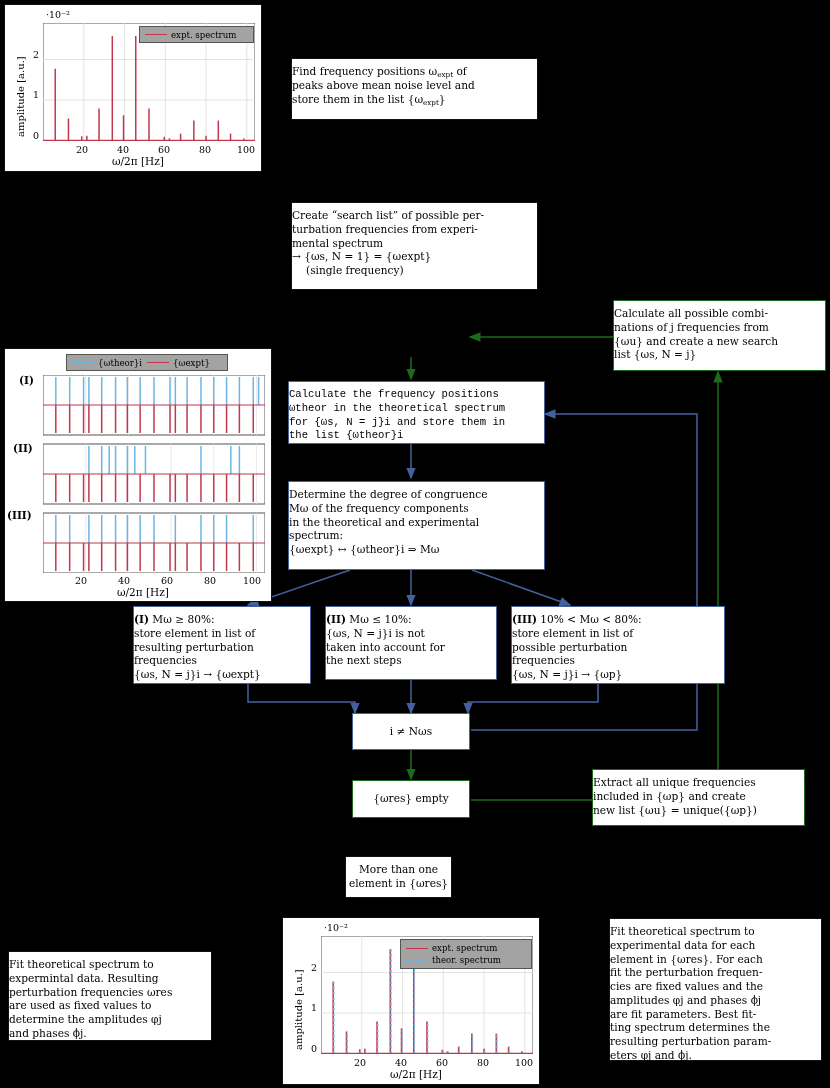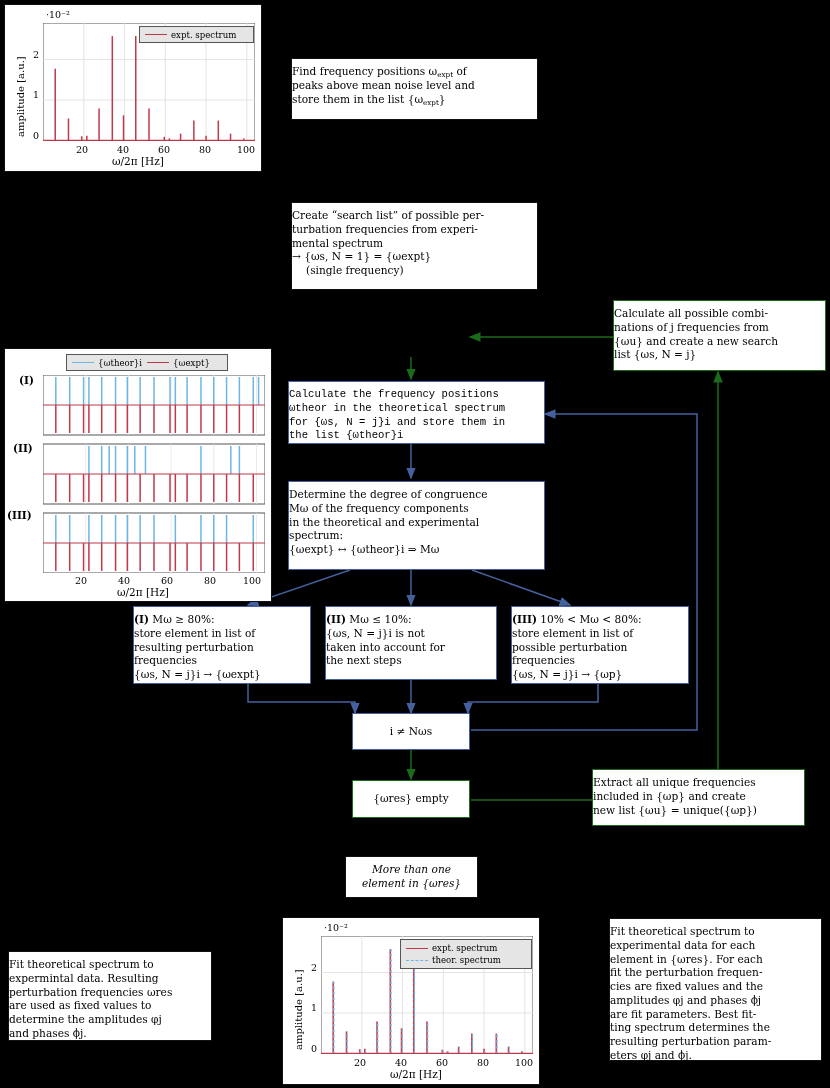--- a/index.html
+++ b/index.html
@@ -15,21 +15,21 @@
   .box.black{border:1.2px solid #111;}
   .box.center{display:flex;align-items:center;justify-content:center;text-align:center;}
   .box p{margin:0;}
   .ind{padding-left:14px;display:block;}
   sub{font-size:0.68em;vertical-align:-0.22em;}
   .bi{font-weight:bold;}
 
   
   .fig{position:absolute;background:#fff;box-sizing:border-box;border:1.2px solid #111;}
 
-  .legbox{position:absolute;background:#e5e5e5;border:1px solid #555;
+  .legbox{position:absolute;background:#a3a3a3;border:1px solid #555;
           display:flex;align-items:center;gap:5px;padding:2px 5px;font-size:8.6px;
           box-sizing:border-box;}
   .legbox .col{display:flex;flex-direction:column;gap:2px;}
   .legrow{display:flex;align-items:center;gap:4px;white-space:nowrap;}
   .swatch{width:22px;height:0;border-top:1.4px solid #c0394b;}
   .swatch.blue{border-top:1.4px solid #6cb6e3;}
   .swatch.dash{border-top:1.4px dashed #6cb6e3;}
 
   .vlabel{position:absolute;font-size:10px;transform:rotate(-90deg);
           transform-origin:left top;white-space:nowrap;}
@@ -178,21 +178,21 @@
   <p>{ωs, N = j}i → {ωexpt}</p>
 </div>
 
 <div class="box blue" style="left:325px;top:606px;width:172px;height:74px;">
   <p><span class="bi">(II)</span> <span>Mω ≤ 10%:</span></p>
   <p>{ωs, N = j}i is not</p>
   <p>taken into account for</p>
   <p>the next steps</p>
 </div>
 
-<div class="box blue" style="left:511px;top:606px;width:178px;height:78px;">
+<div class="box blue" style="left:511px;top:606px;width:214px;height:78px;">
   <p><span class="bi">(III)</span> <span>10% &lt; Mω &lt; 80%:</span></p>
   <p>store element in list of</p>
   <p>possible perturbation</p>
   <p>frequencies</p>
   <p>{ωs, N = j}i → {ωp}</p>
 </div>
 
 <div class="box blue center" style="left:352px;top:713px;width:118px;height:37px;">
   <span>i ≠ Nωs</span>
 </div>
@@ -200,21 +200,21 @@
 <div class="box green center" style="left:352px;top:780px;width:118px;height:38px;">
   <span>{ωres} empty</span>
 </div>
 
 <div class="box green" style="left:592px;top:769px;width:213px;height:57px;">
   <p>Extract all unique frequencies</p>
   <p>included in {ωp} and create</p>
   <p>new list {ωu} = unique({ωp})</p>
 </div>
 
-<div class="box black center" style="left:345px;top:856px;width:133px;height:42px;font-style:italic;">
+<div class="box black center" style="left:345px;top:856px;width:107px;height:42px;">
   <div>
     <p>More than one</p>
     <p>element in {ωres}</p>
   </div>
 </div>
 
 <div class="box black" style="left:8px;top:951px;width:204px;height:90px;">
   <p>Fit theoretical spectrum to</p>
   <p>expermintal data.  Resulting</p>
   <p>perturbation frequencies ωres</p>

